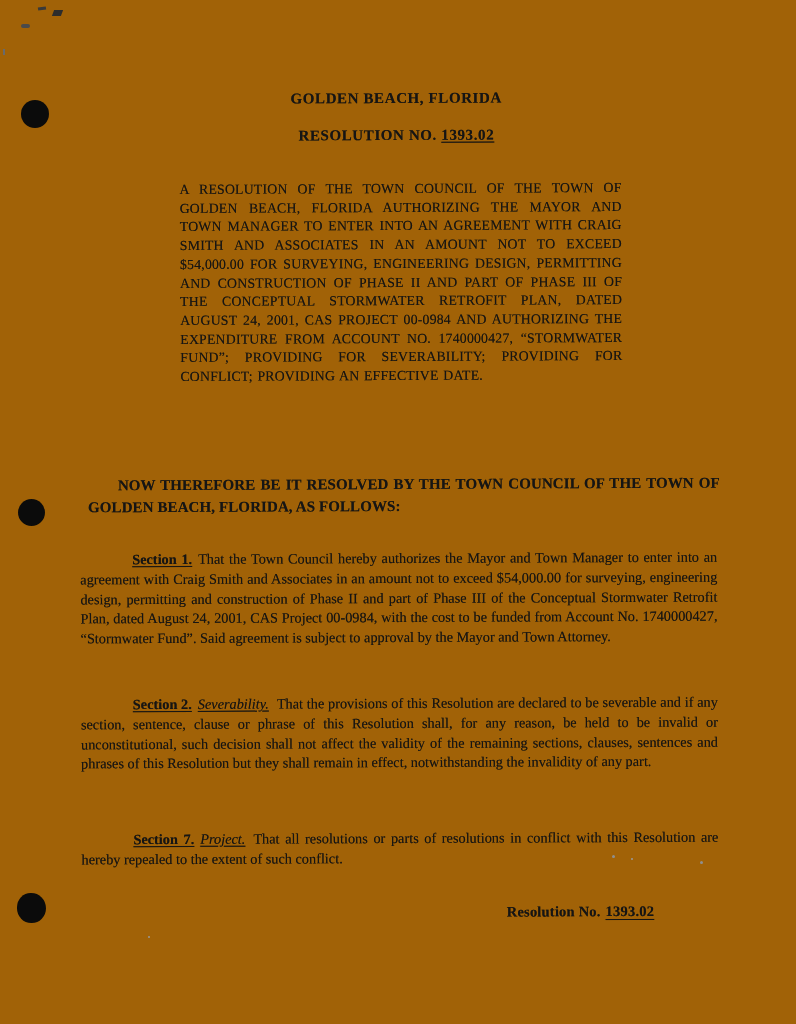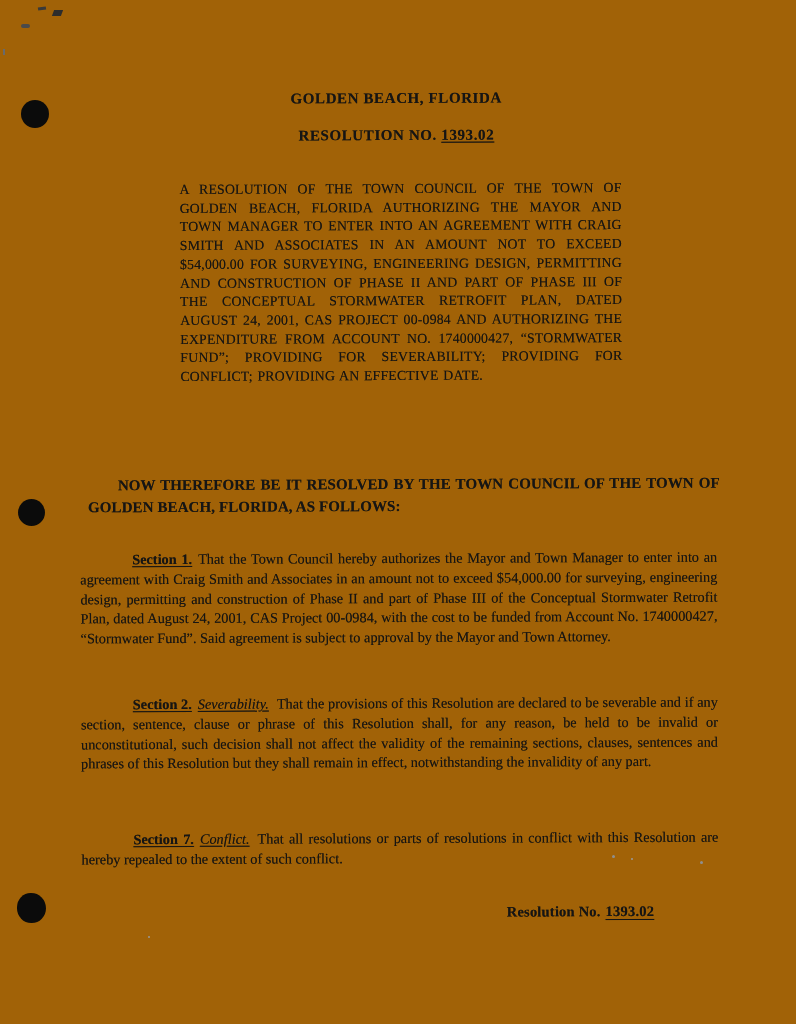--- a/index.html
+++ b/index.html
@@ -119,21 +119,21 @@
 
     <p class="body-par sec1">
       <span class="sec-head">Section 1.</span><span>That the Town Council hereby authorizes the Mayor and Town Manager to enter into an agreement with Craig Smith and Associates in an amount not to exceed $54,000.00 for surveying, engineering design, permitting and construction of Phase II and part of Phase III of the Conceptual Stormwater Retrofit Plan, dated August 24, 2001, CAS Project 00-0984, with the cost to be funded from Account No. 1740000427, “Stormwater Fund”.  Said agreement is subject to approval by the Mayor and Town Attorney.</span>
     </p>
 
     <p class="body-par sec2">
       <span class="sec-head">Section 2.</span><span class="sec-sub">Severability.</span><span>That the provisions of this Resolution are declared to be severable and if any section, sentence, clause or phrase of this Resolution shall, for any reason, be held to be invalid or unconstitutional, such decision shall not affect the validity of the remaining sections, clauses, sentences and phrases of this Resolution but they shall remain in effect, notwithstanding the invalidity of any part.</span>
     </p>
 
     <p class="body-par sec3">
-      <span class="sec-head">Section 7.</span><span class="sec-sub">Conflict.</span><span>That all resolutions or parts of resolutions in conflict with this Resolution are hereby repealed to the extent of such conflict.</span>
+      <span class="sec-head">Section 7.</span><span class="sec-sub">Project.</span><span>That all resolutions or parts of resolutions in conflict with this Resolution are hereby repealed to the extent of such conflict.</span>
     </p>
 
     <div class="footer-res">
       <span>Resolution No.</span><span class="num">1393.02</span>
     </div>
 
   </div>
 </div>
 
 </body></html>

